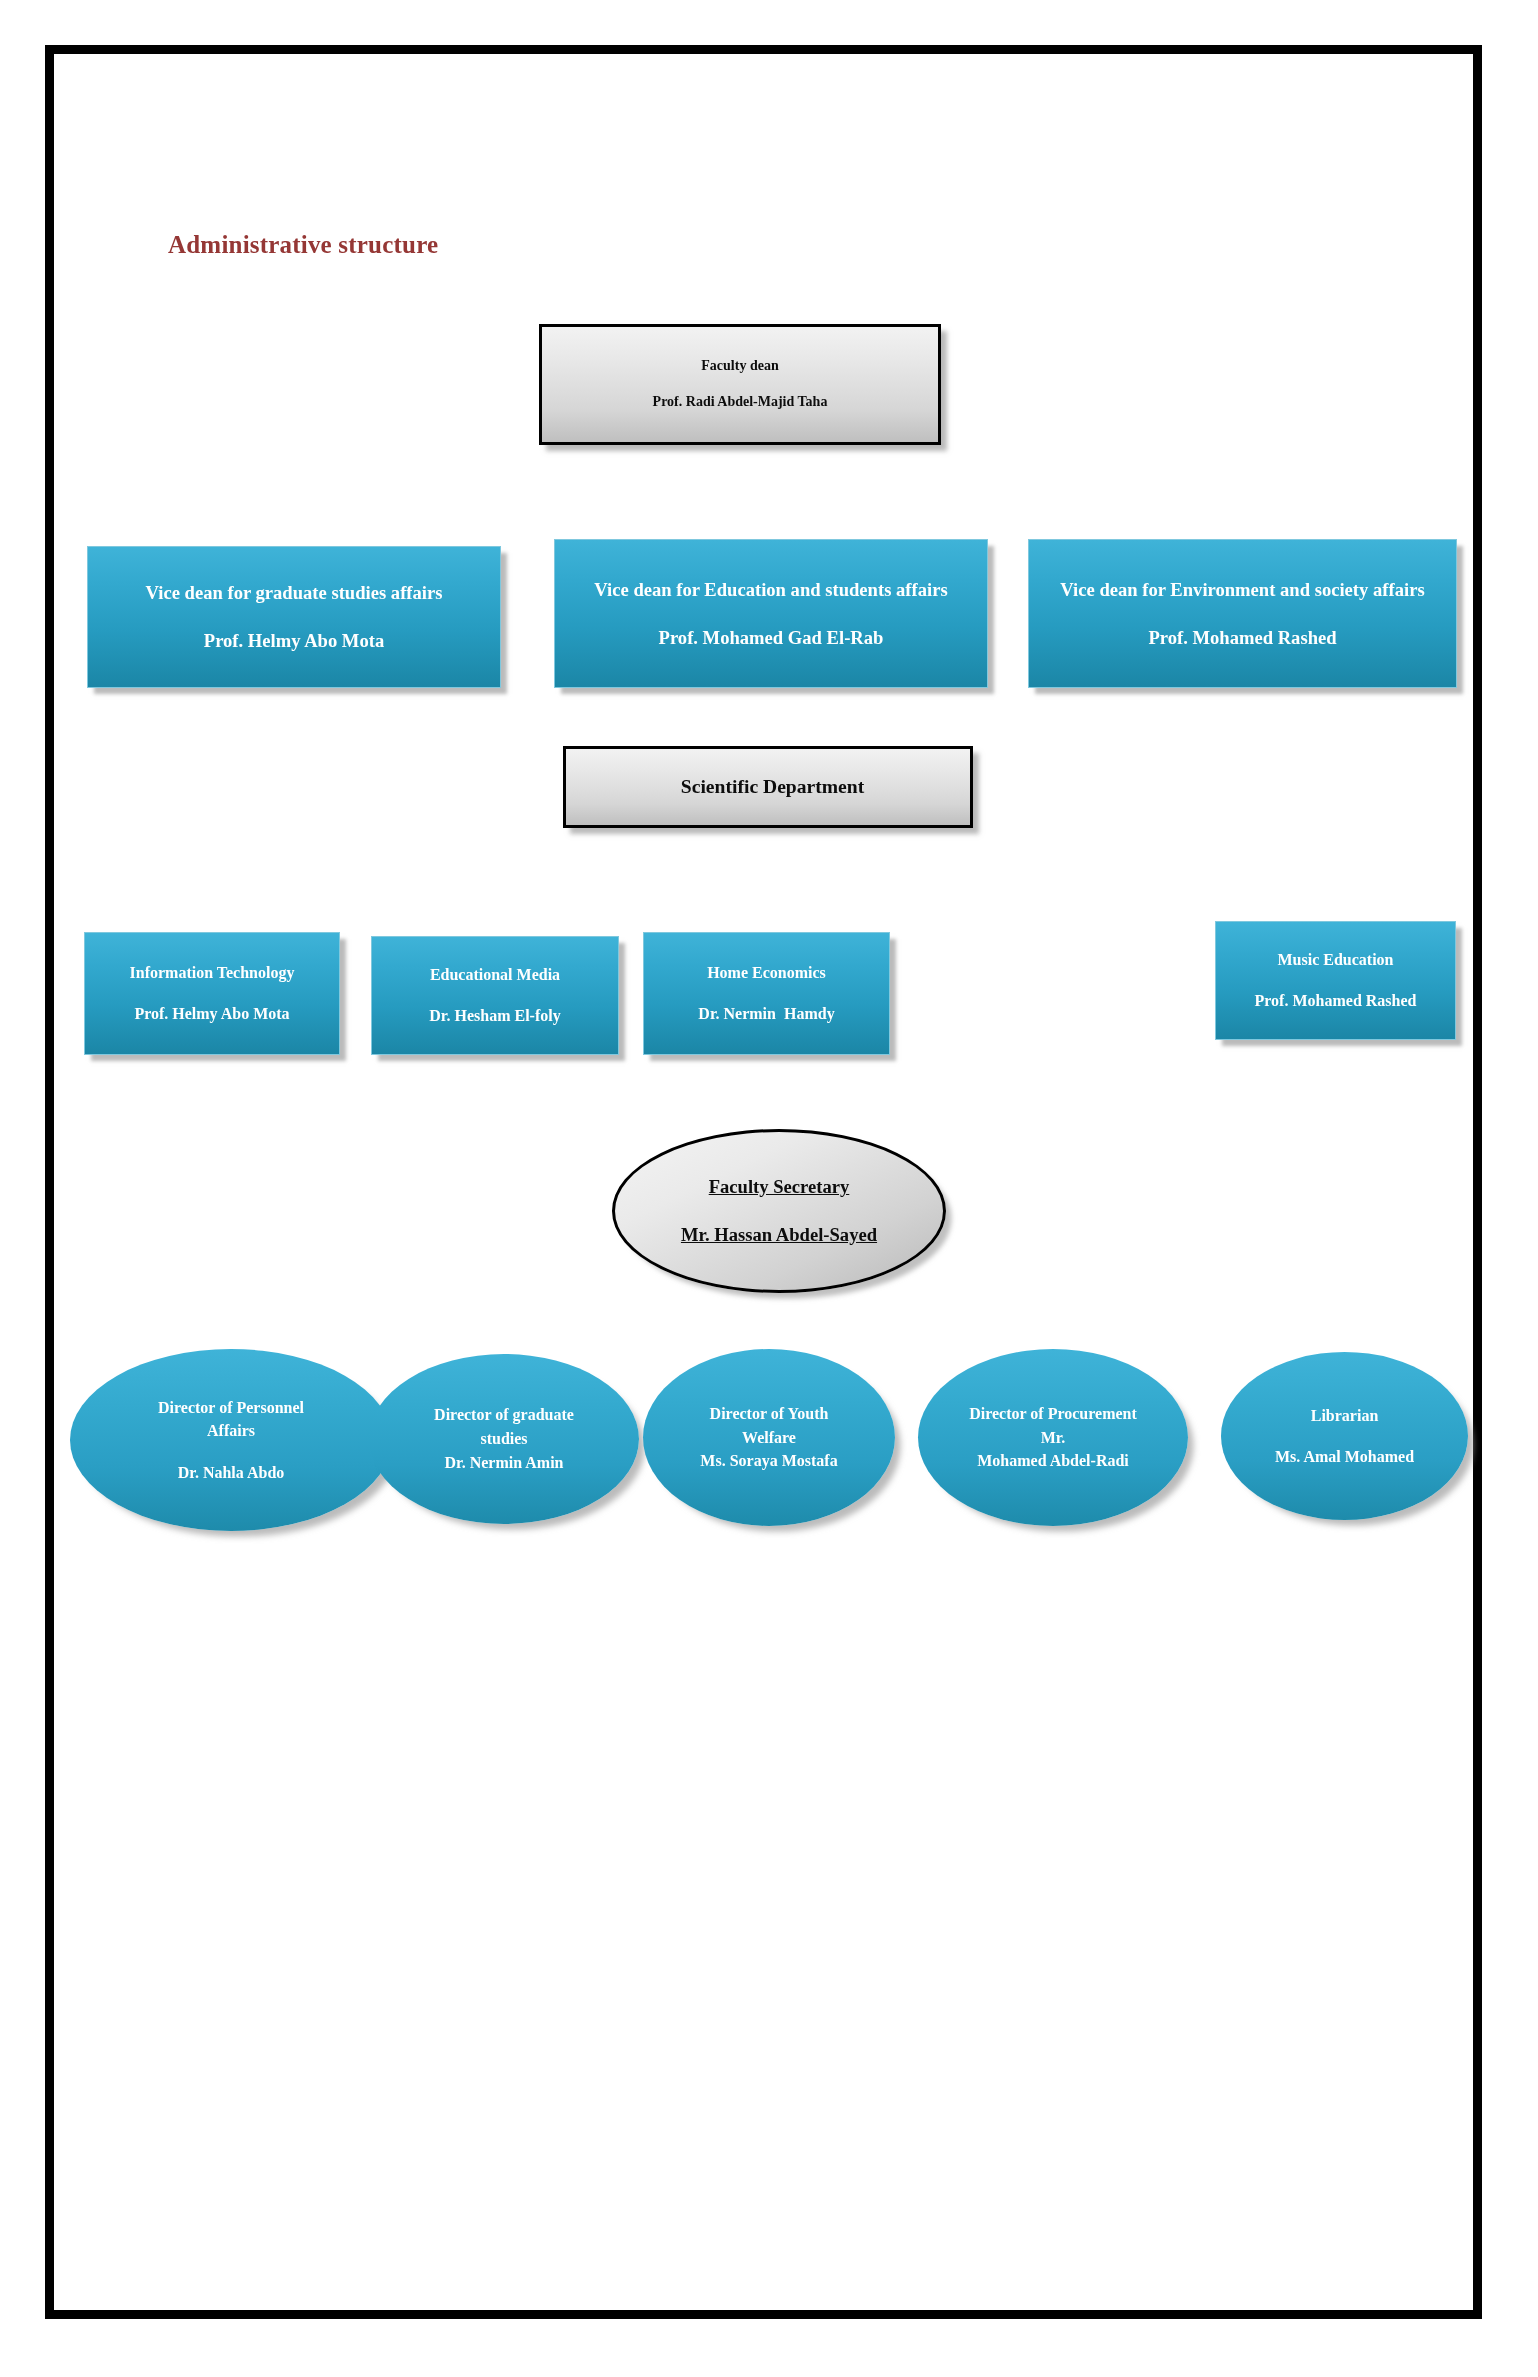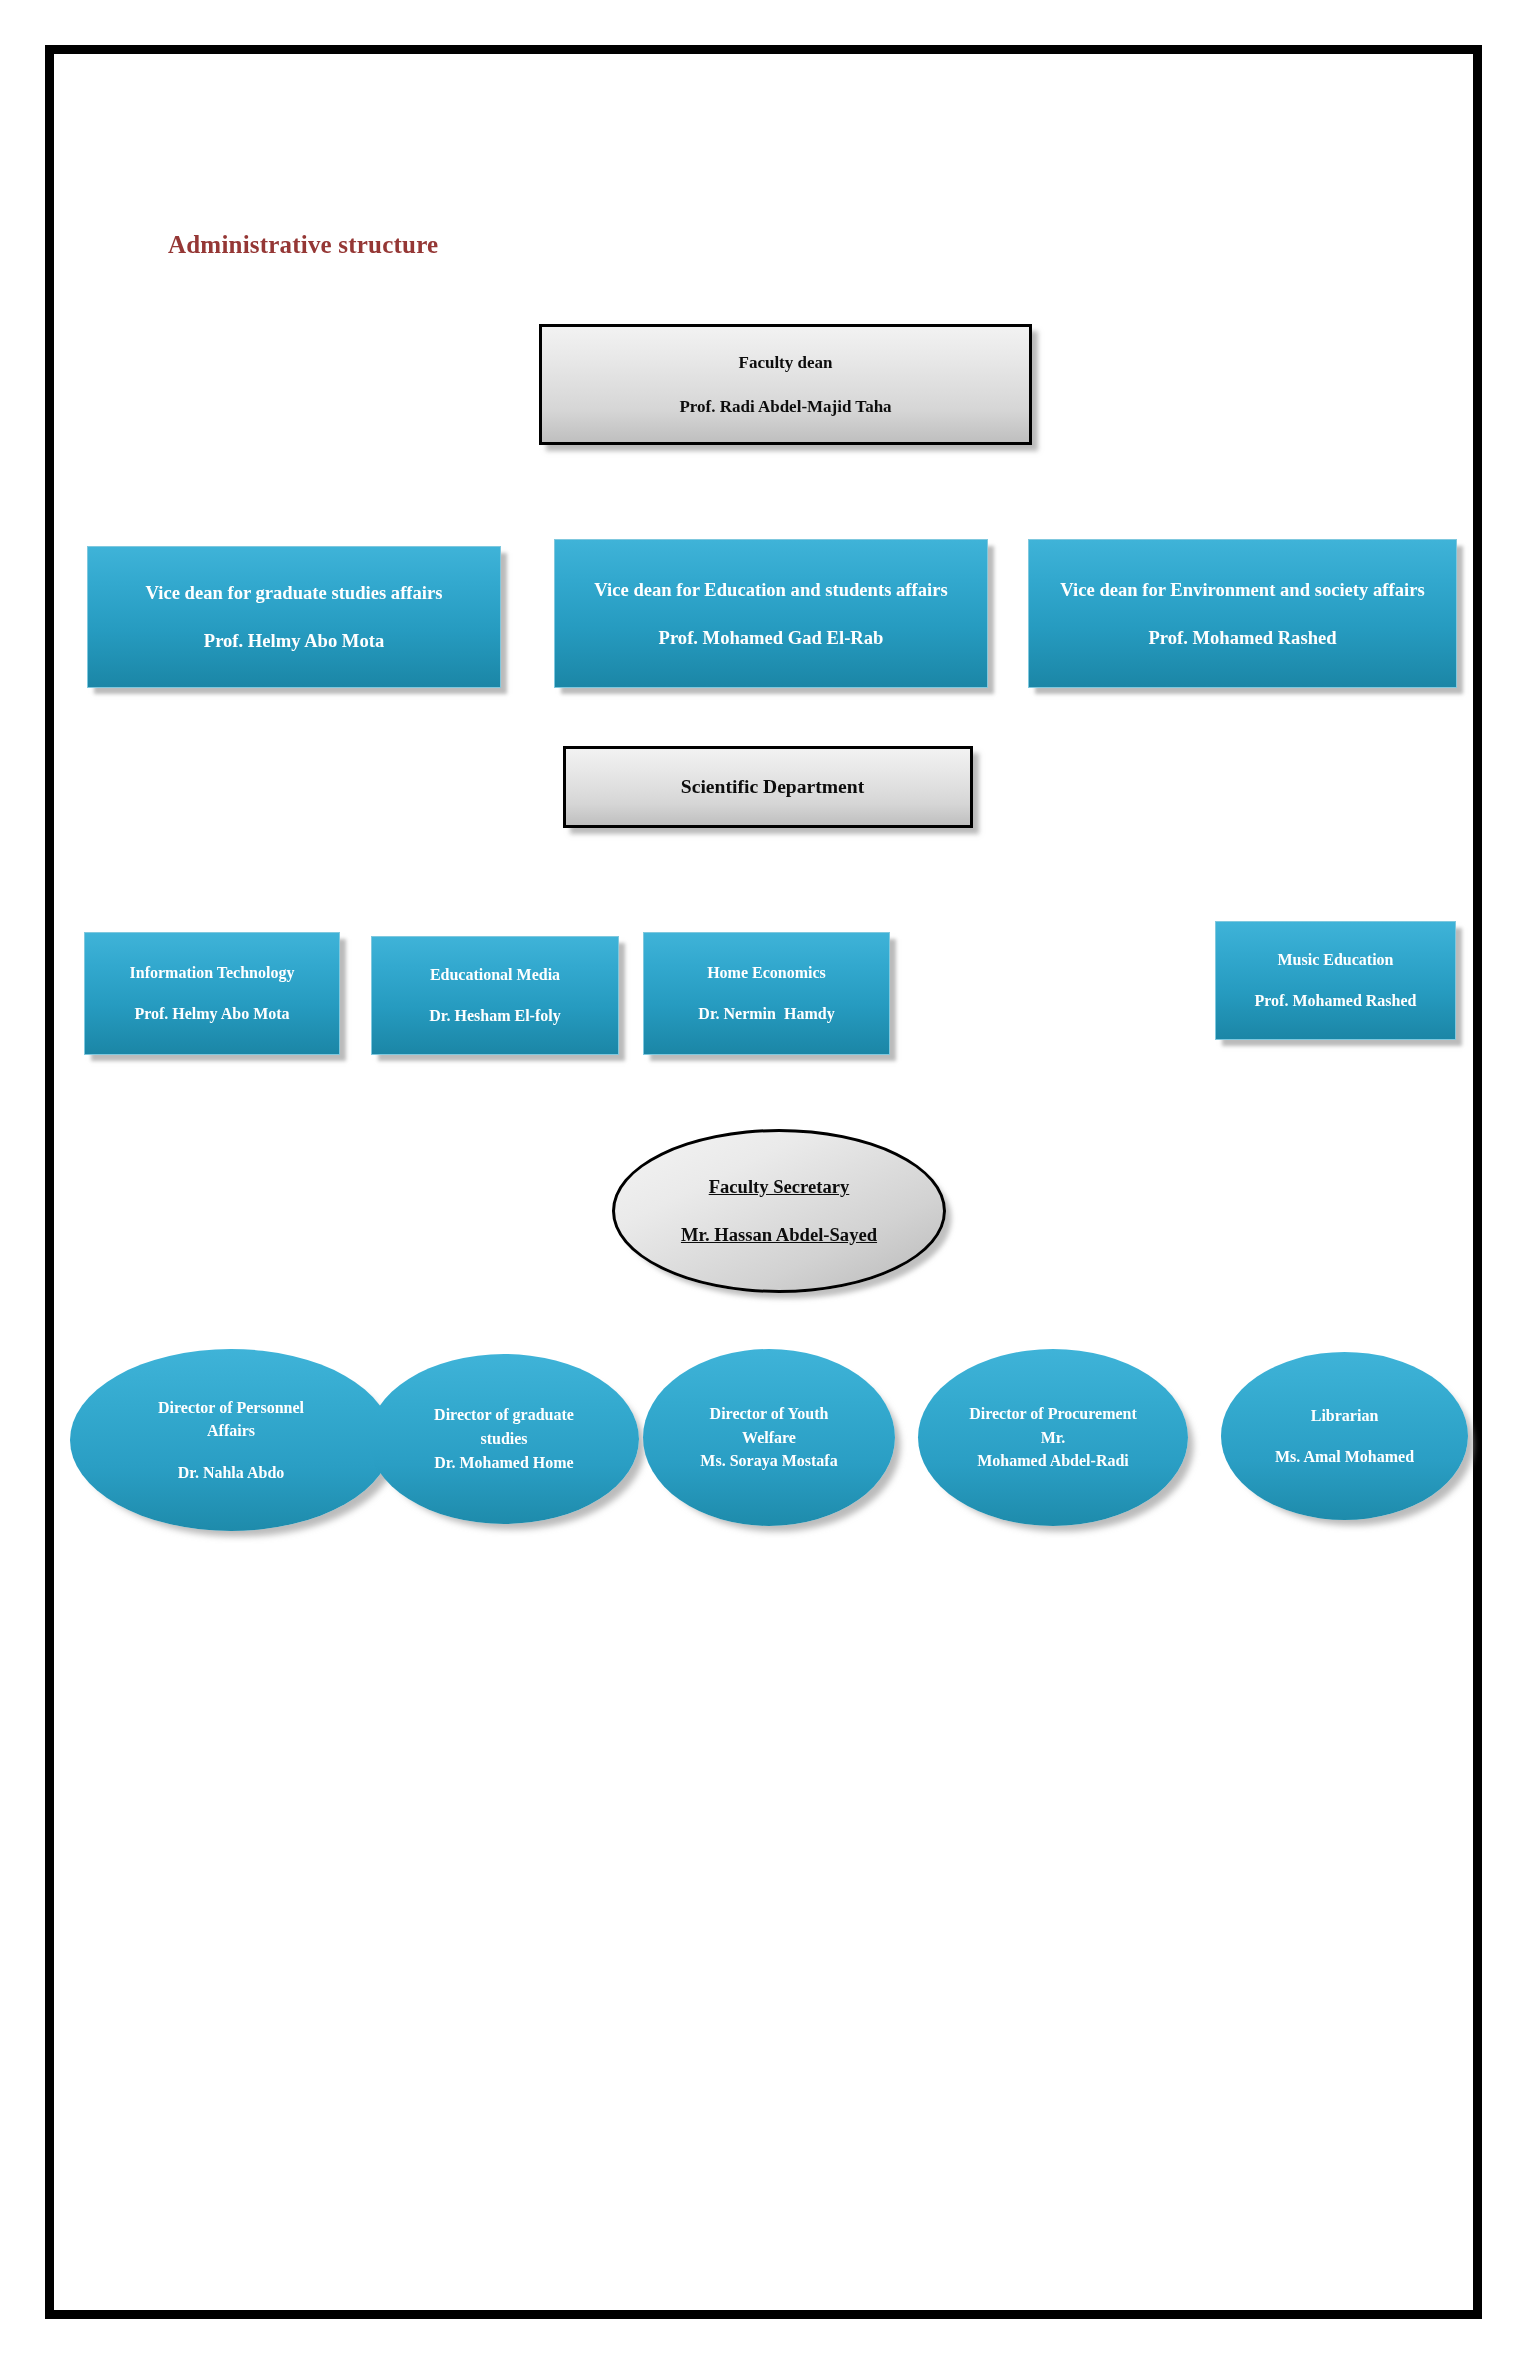--- a/index.html
+++ b/index.html
@@ -107,21 +107,21 @@
 </style>
 </head>
 <body>
 
 <div id="page-frame"></div>
 
 <div id="chart-canvas">
 
   <div id="chart-title">Administrative structure</div>
 
-  <div class="node gray-box" style="left:539px; top:324px; width:493px; height:121px; font-size:17px;">
+  <div class="node gray-box" style="left:539px; top:324px; width:402px; height:121px; font-size:14px;">
     <span class="line">Faculty dean</span>
     <span class="line gap">Prof. Radi Abdel-Majid Taha</span>
   </div>
 
   <div class="node teal-box" style="left:87px; top:546px; width:414px; height:142px; font-size:18.6px;">
     <span class="line">Vice dean for graduate studies affairs</span>
     <span class="line gap">Prof. Helmy Abo Mota</span>
   </div>
 
   <div class="node teal-box" style="left:554px; top:539px; width:434px; height:149px; font-size:18.6px; padding:0 20.5px;">
@@ -164,21 +164,21 @@
     <span class="line gap">Mr. Hassan Abdel-Sayed</span>
   </div>
 
   <div class="node teal-ellipse" style="left:70px; top:1349px; width:322px; height:182px; font-size:16px; padding:0 69px;">
     <span class="line">Director of Personnel Affairs</span>
     <span class="line gap">Dr. Nahla Abdo</span>
   </div>
 
   <div class="node teal-ellipse" style="left:369px; top:1354px; width:270px; height:170px; font-size:16px; padding:0 43px;">
     <span class="line">Director of graduate studies</span>
-    <span class="line">Dr. Mohamed Home</span>
+    <span class="line">Dr. Nermin Amin</span>
   </div>
 
   <div class="node teal-ellipse" style="left:643px; top:1349px; width:252px; height:177px; font-size:16px; padding:0 41px;">
     <span class="line">Director of Youth Welfare</span>
     <span class="line">Ms. Soraya Mostafa</span>
   </div>
 
   <div class="node teal-ellipse" style="left:918px; top:1349px; width:270px; height:177px; font-size:16px; padding:0 39px;">
     <span class="line">Director of Procurement Mr.</span>
     <span class="line">Mohamed Abdel-Radi</span>

